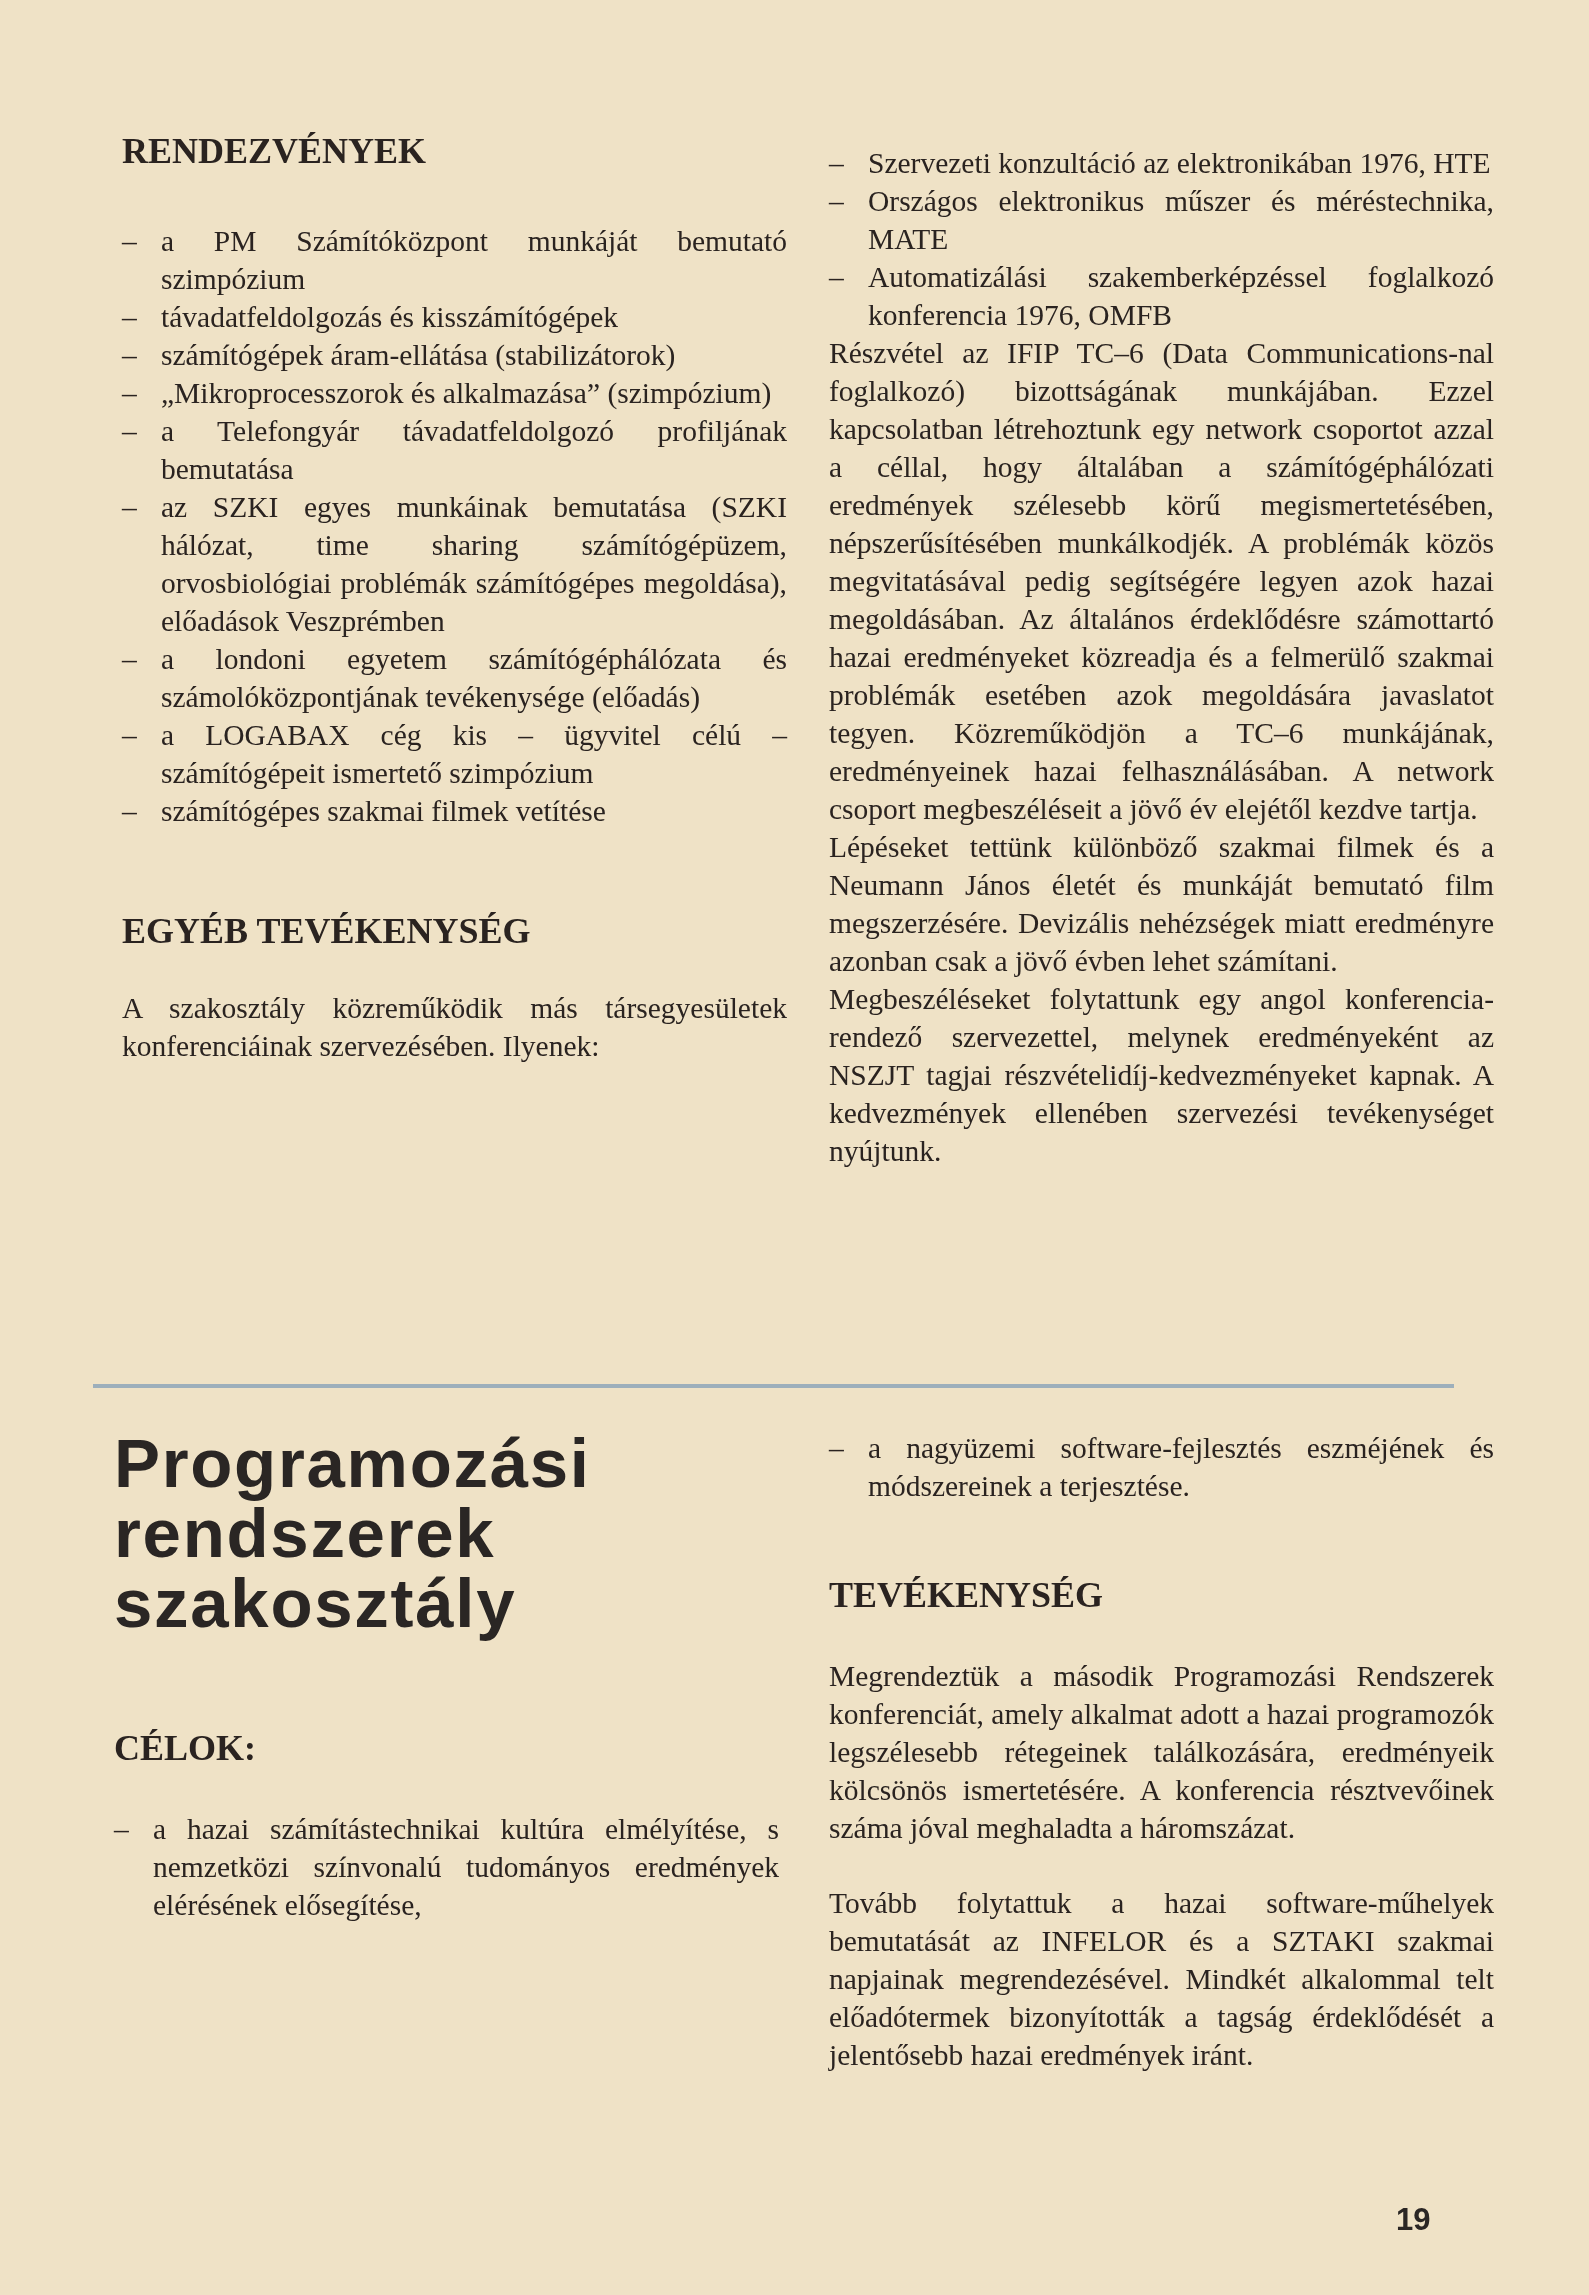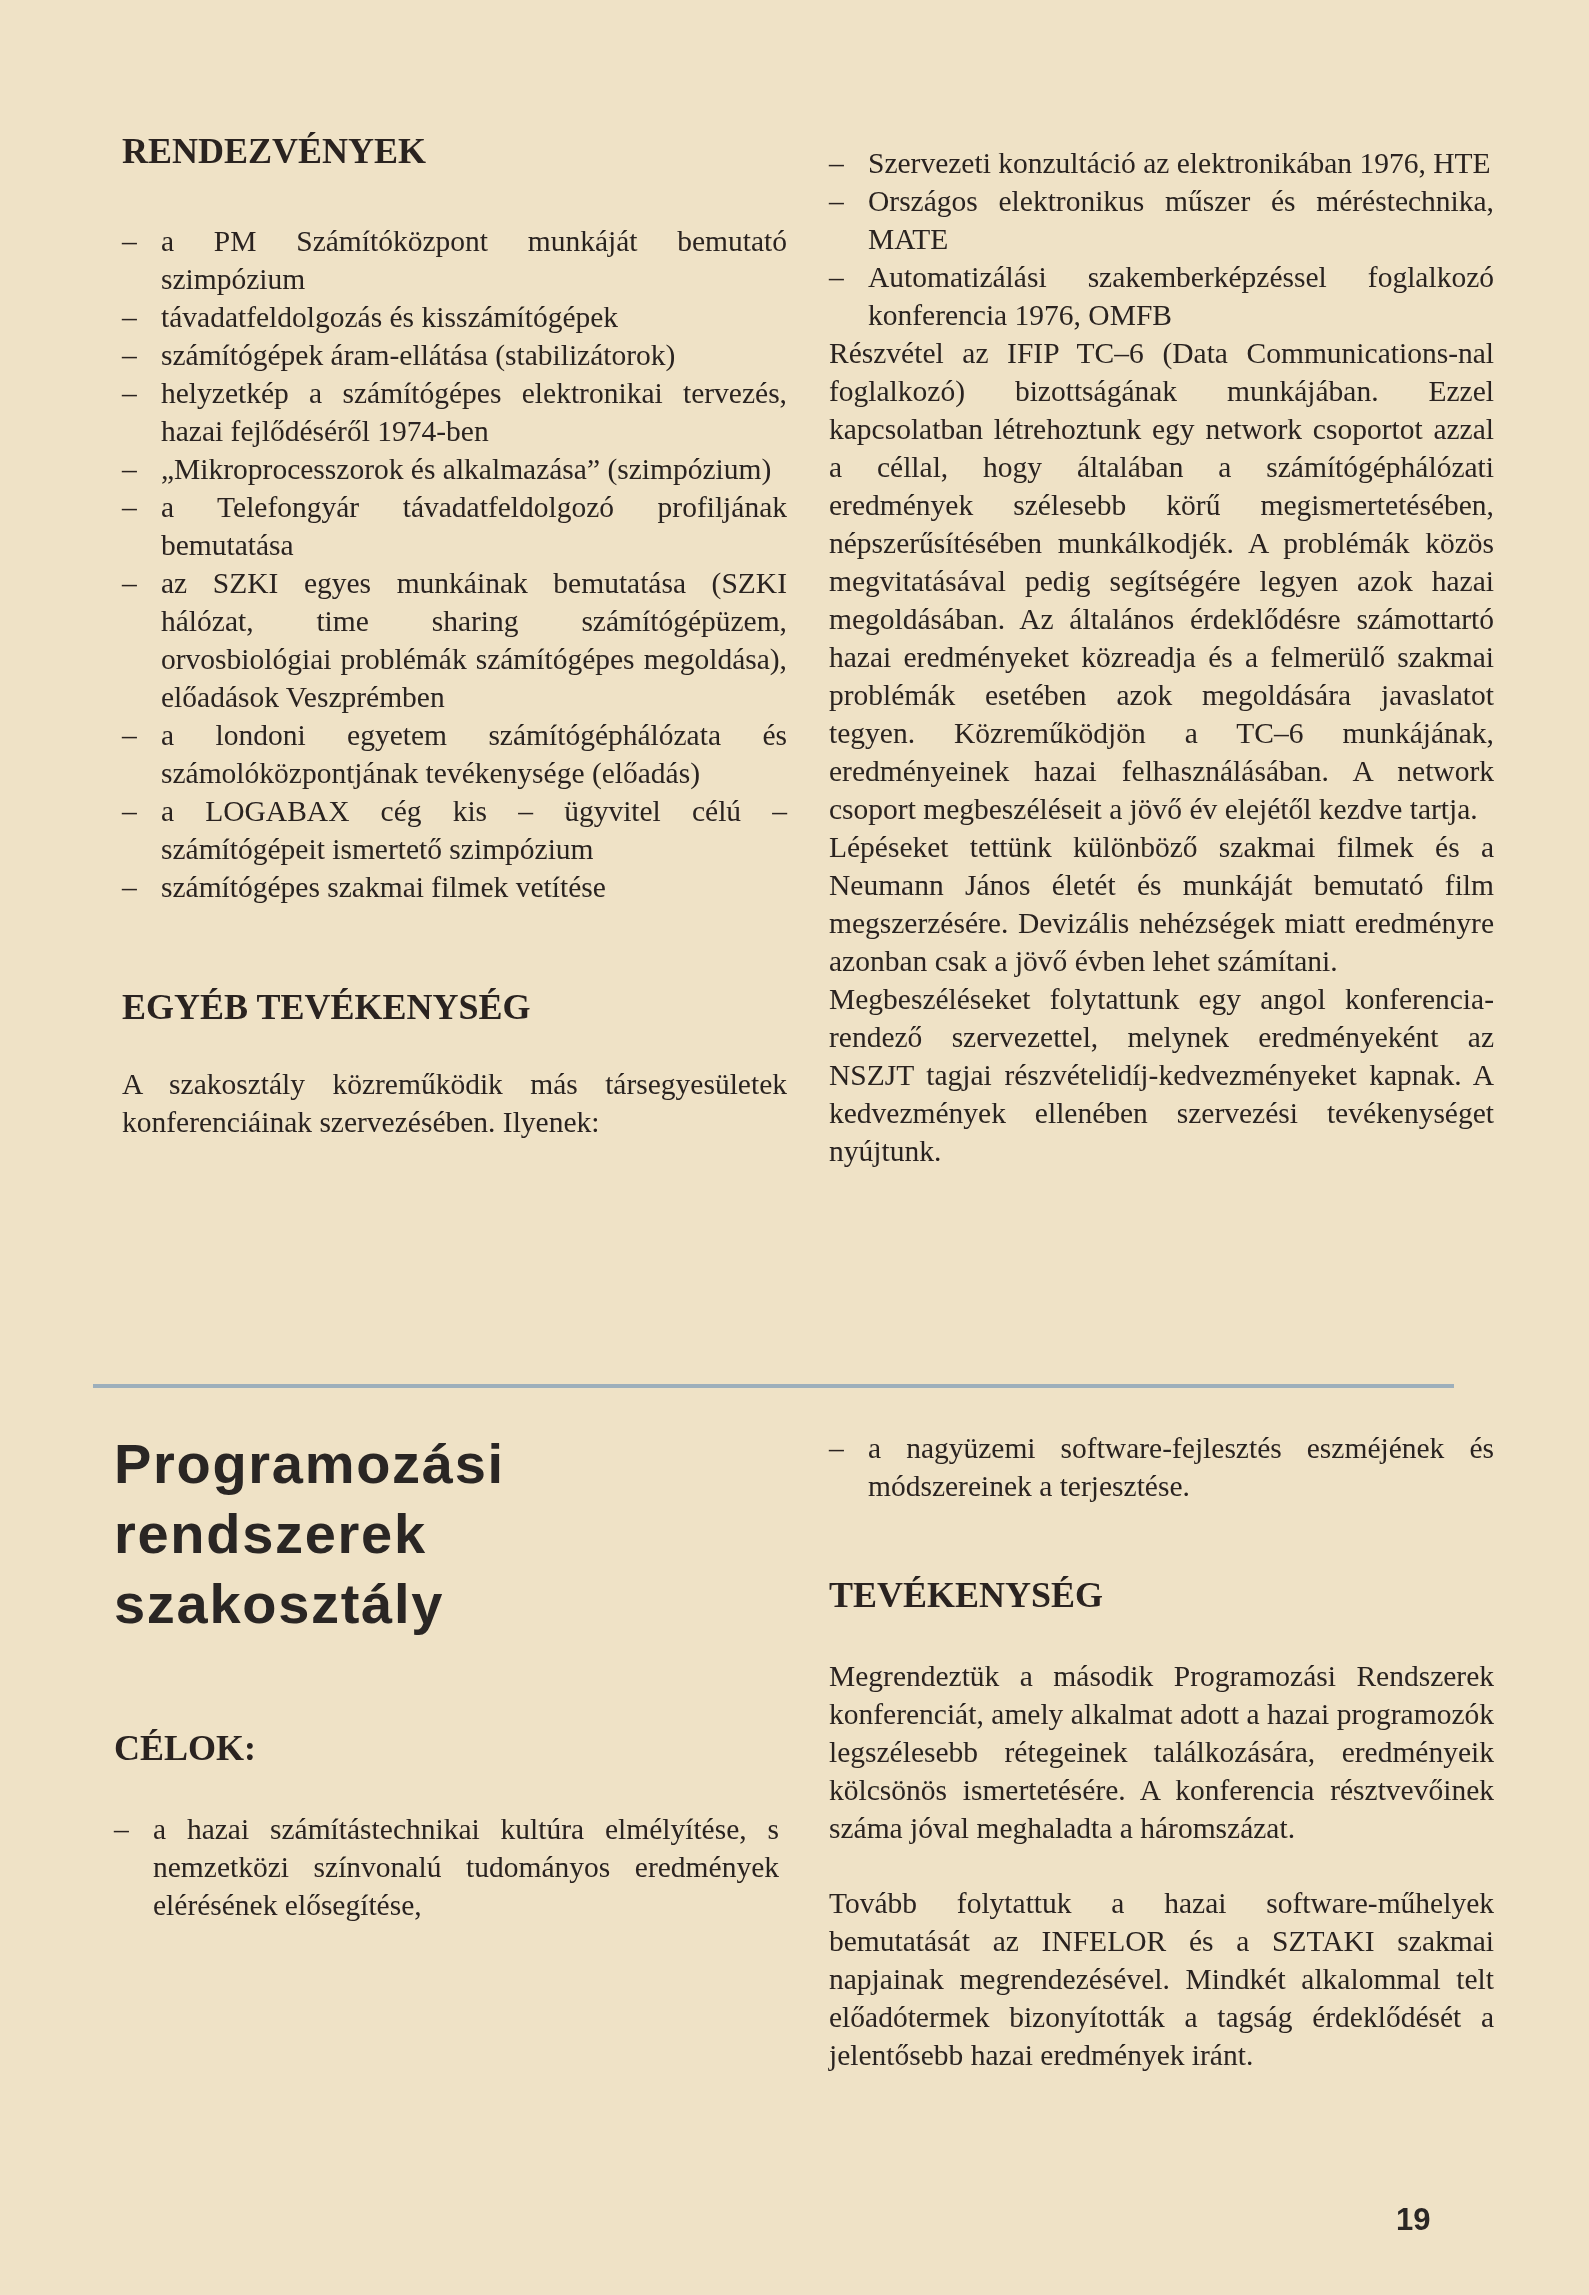--- a/index.html
+++ b/index.html
@@ -55,21 +55,21 @@
     top: 1384px;
     width: 1361px;
     height: 4.2px;
     background: #8ea6b8;
     opacity: 0.85;
   }
 
   .big-title {
     font-family: "Liberation Sans", "DejaVu Sans", sans-serif;
     font-weight: bold;
-    font-size: 56px;
+    font-size: 69px;
     line-height: 70px;
     letter-spacing: 1.7px;
     color: #2a2624;
     margin: 0;
   }
   .page-num {
     position: absolute;
     left: 1396px;
     top: 2202px;
     font-family: "Liberation Sans", "DejaVu Sans", sans-serif;
@@ -80,21 +80,20 @@
 </style>
 </head>
 <body>
 
 <div class="col col-left-top">
   <h2 class="heading">RENDEZVÉNYEK</h2>
   <ul class="dash" style="margin-top:52px;">
     <li>a PM Számítóközpont munkáját bemutató szimpózium</li>
     <li>távadatfeldolgozás és kisszámítógépek</li>
     <li>számítógépek áram-ellátása (stabilizátorok)</li>
-    <li>helyzetkép a számítógépes elektronikai tervezés, hazai fejlődéséről 1974-ben</li>
     <li>„Mikroprocesszorok és alkalmazása” (szimpózium)</li>
     <li>a Telefongyár távadatfeldolgozó profiljának bemutatása</li>
     <li>az SZKI egyes munkáinak bemutatása (SZKI hálózat, time sharing számítógépüzem, orvosbiológiai problémák számítógépes megoldása), előadások Veszprémben</li>
     <li>a londoni egyetem számítógéphálózata és számolóközpontjának tevékenysége (előadás)</li>
     <li>a LOGABAX cég kis – ügyvitel célú – számítógépeit ismertető szimpózium</li>
     <li>számítógépes szakmai filmek vetítése</li>
   </ul>
   <h2 class="heading" style="margin-top:83px;">EGYÉB TEVÉKENYSÉG</h2>
   <p style="margin-top:39px;">A szakosztály közreműködik más társegyesületek konferenciáinak szervezésében. Ilyenek:</p>
 </div>

